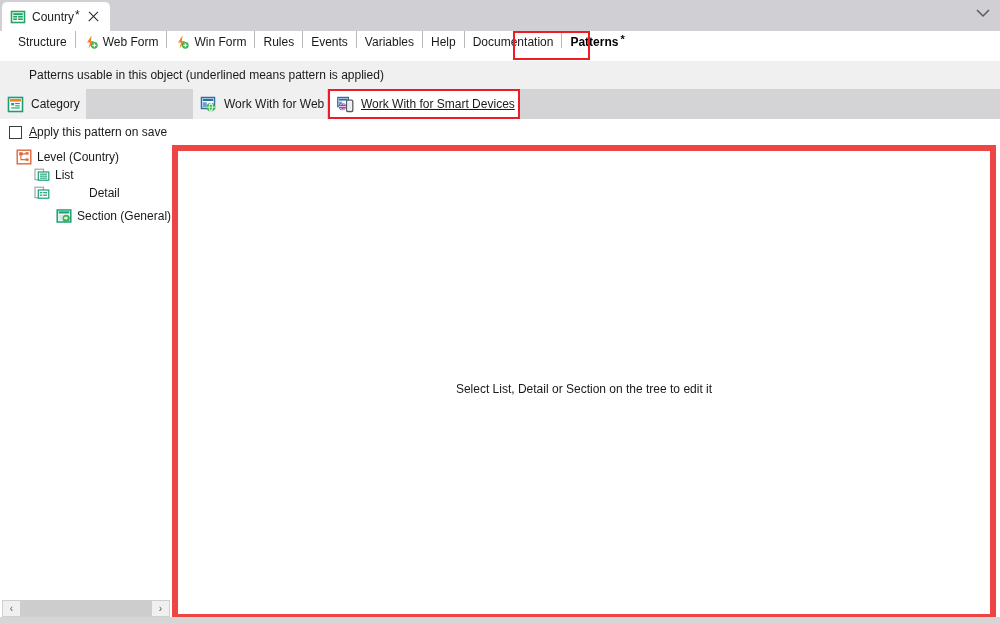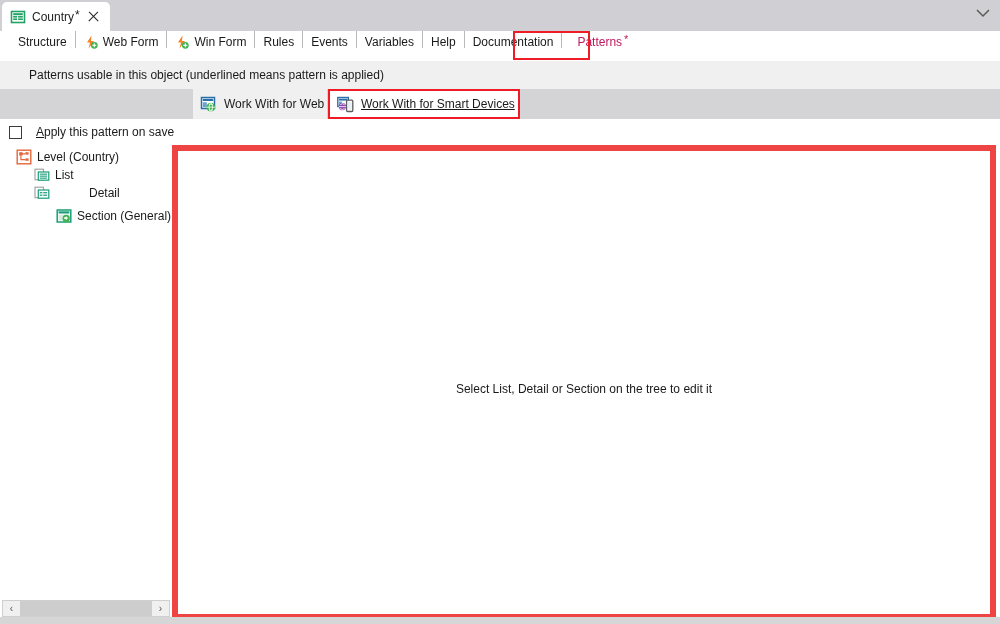--- a/index.html
+++ b/index.html
@@ -106,23 +106,22 @@
     flex: 0 0 14px;
     position: relative;
   }
   .etab-sep {
     width: 1px;
     height: 17px;
     background: #b9b9b9;
     flex: 0 0 1px;
   }
   .etab-patterns {
-    color: #be185d;
-    font-weight: normal;
-    margin-left: 7px;
+    color: #000000;
+    font-weight: bold;
   }
   .etab-patterns .star {
     font-size: 11px;
     margin-left: 2px;
     align-self: flex-start;
     margin-top: 2px;
   }
   .redbox {
     position: absolute;
     border: 2px solid #ee1c25;
@@ -189,21 +188,20 @@
   
   .applyrow {
     position: absolute;
     left: 0; top: 119px;
     width: 1000px; height: 26px;
     background: #ffffff;
     display: flex;
     align-items: center;
     padding-left: 9px;
     box-sizing: border-box;
-    gap: 7px;
   }
   .cbox {
     width: 13px; height: 13px;
     border: 1px solid #3b3b3b;
     background: #ffffff;
     box-sizing: border-box;
     margin-right: 7px;
     flex: 0 0 13px;
     cursor: pointer;
   }
@@ -389,20 +387,33 @@
 </div>
 
 <div class="redbox" id="redbox-patterns"></div>
 
 <div class="infobar">
   <span>Patterns usable in this object (underlined means pattern is applied)</span>
 </div>
 
 <div class="patternstrip">
 
+  <div class="ptab" style="left:0px; width:86px;">
+    <span class="picon">
+      <svg width="17" height="17" viewBox="0 0 17 17">
+        <rect x="1.5" y="1.5" width="14" height="14" fill="#ffffff" stroke="#1a9e78" stroke-width="1.6"></rect>
+        <rect x="3" y="3" width="11" height="2.6" fill="#f58220"></rect>
+        <rect x="4.2" y="7" width="3" height="2.4" fill="#1a9e78"></rect>
+        <rect x="8.2" y="7" width="4.6" height="1.1" fill="#1a9e78"></rect>
+        <rect x="8.2" y="9.3" width="4.6" height="1.1" fill="#1a9e78"></rect>
+        <rect x="4.2" y="11.4" width="8.6" height="1.1" fill="#1a9e78"></rect>
+      </svg>
+    </span>
+    <span class="plabel">Category</span>
+  </div>
 
 
   <div class="ptab" style="left:193px; width:134px;">
     <span class="picon">
       <svg width="17" height="17" viewBox="0 0 17 17">
         <rect x="1.5" y="1.5" width="13" height="11" fill="#ffffff" stroke="#2c6fa8" stroke-width="1.5"></rect>
         <rect x="2.8" y="2.8" width="10.4" height="2.2" fill="#2c6fa8"></rect>
         <rect x="2.8" y="6.2" width="4" height="5" fill="#6aa3d0"></rect>
         <circle cx="10.8" cy="11.2" r="4.4" fill="#3eb34f"></circle>
         <path d="M9 8.6 a4 4 0 0 1 3.6 0 M9 13.8 a4 4 0 0 0 3.6 0" stroke="#ffffff" stroke-width="0.9" fill="none"></path>

